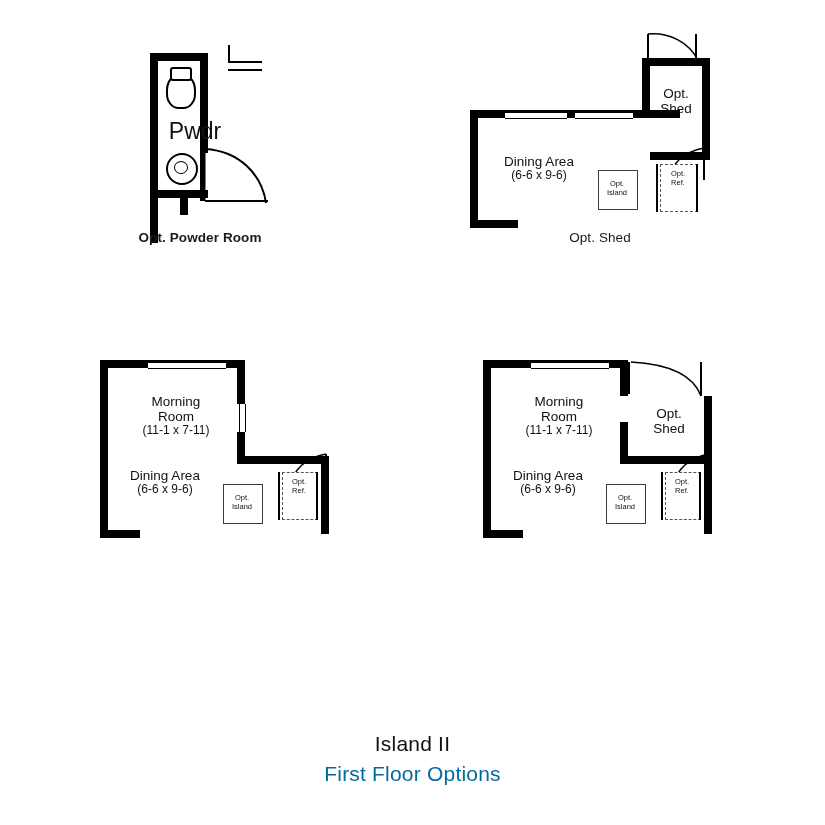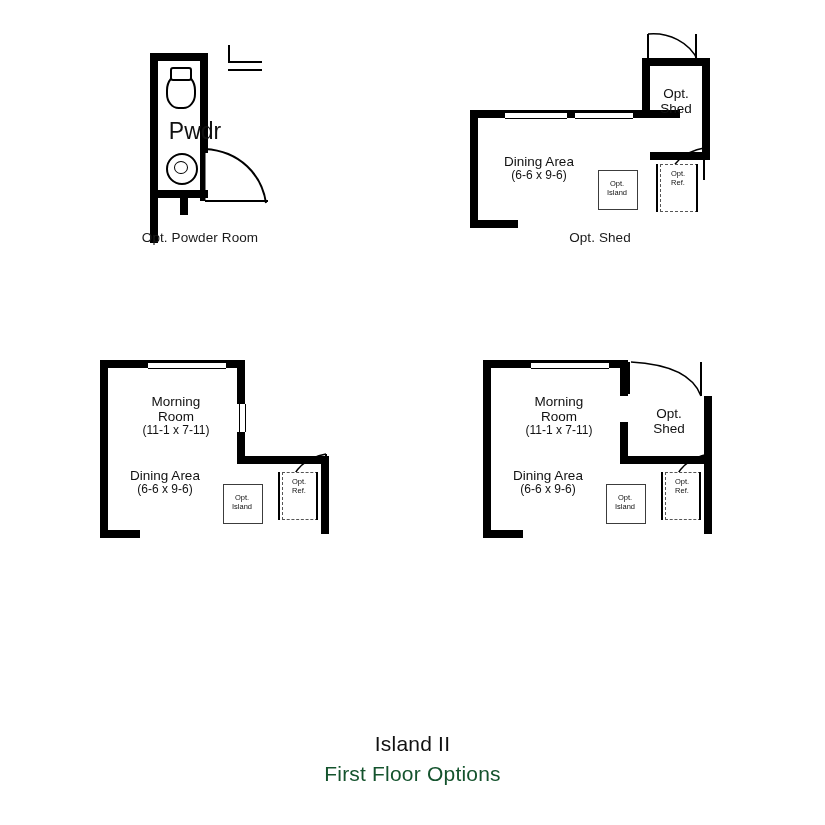--- a/index.html
+++ b/index.html
@@ -98,21 +98,21 @@
     width: 100%;
     text-align: center;
   }
   .title-line1 {
     font-size: 21px;
     color: #111;
     letter-spacing: 0.2px;
   }
   .title-line2 {
     font-size: 21px;
-    color: #14532d;
+    color: #0369a1;
     letter-spacing: 0.2px;
     margin-top: 6px;
   }
   
   .watermark {
     position: absolute;
     left: 0;
     bottom: 0;
     width: 136px;
     height: 38px;
@@ -170,21 +170,21 @@
     <div class="toilet" style="left:20px; top:22px; width:18px; height:10px; border-radius:3px;"></div>
 
     <div class="sink" style="left:16px; top:108px; width:28px; height:28px; border-radius:50%;"></div>
     <div class="sink" style="left:24px; top:116px; width:12px; height:11px; border-radius:50%; border-width:1.5px;"></div>
 
     <div class="label" style="left:-10px; top:74px; width:110px;">
       <span class="rm" style="font-size:23px;">Pwdr</span>
     </div>
   </div>
 
-  <div class="caption" style="left:60px; top:230px; width:280px;">Opt. Powder Room</div>
+  <div class="caption" style="left:60px; top:230px; width:280px;font-weight:bold;">Opt. Powder Room</div>
 
   <div class="plan" style="left:470px; top:30px; width:260px; height:185px;">
 
     <div class="wall" style="left:0px;   top:80px;  width:8px;  height:118px;"></div>
     <div class="wall" style="left:0px;   top:80px;  width:210px; height:8px;"></div>
     <div class="wall" style="left:0px;   top:190px; width:48px;  height:8px;"></div>
 
     <div class="window" style="left:35px; top:81.5px; width:62px; height:5px;"></div>
     <div class="window" style="left:105px; top:81.5px; width:58px; height:5px;"></div>
 

